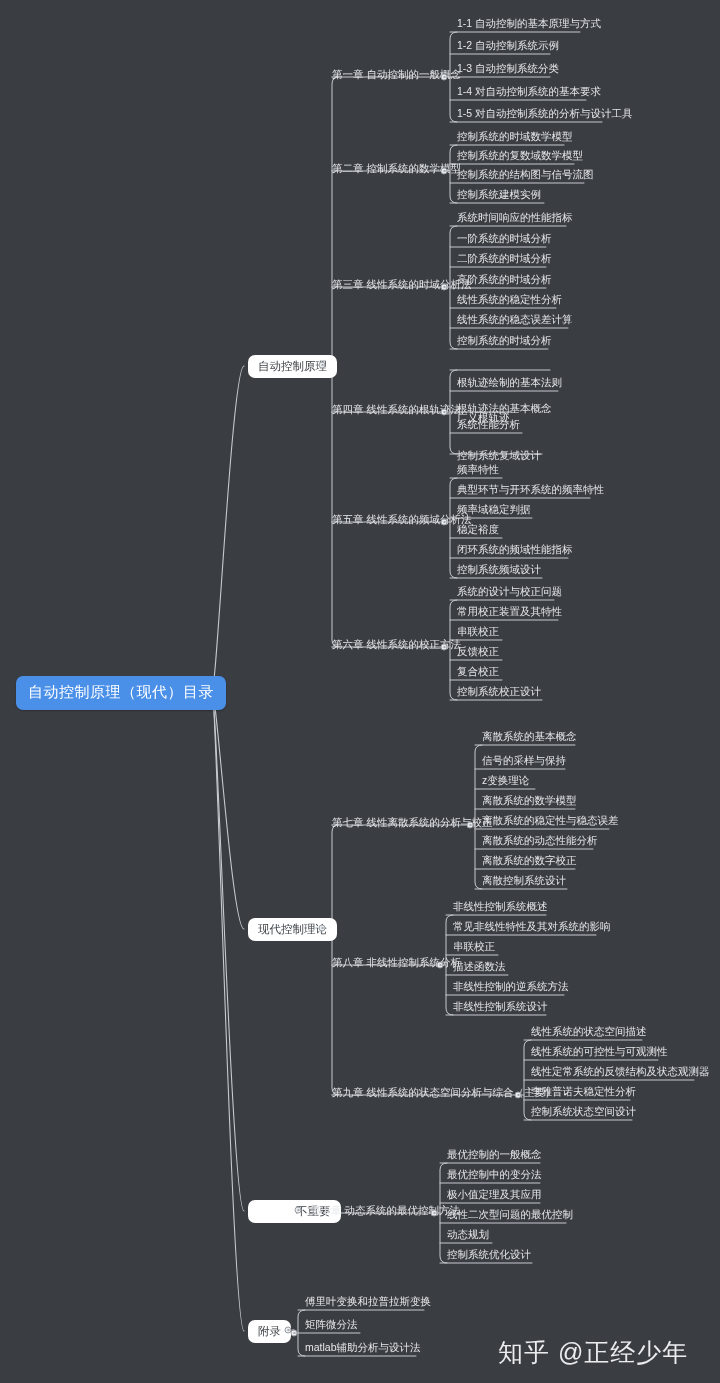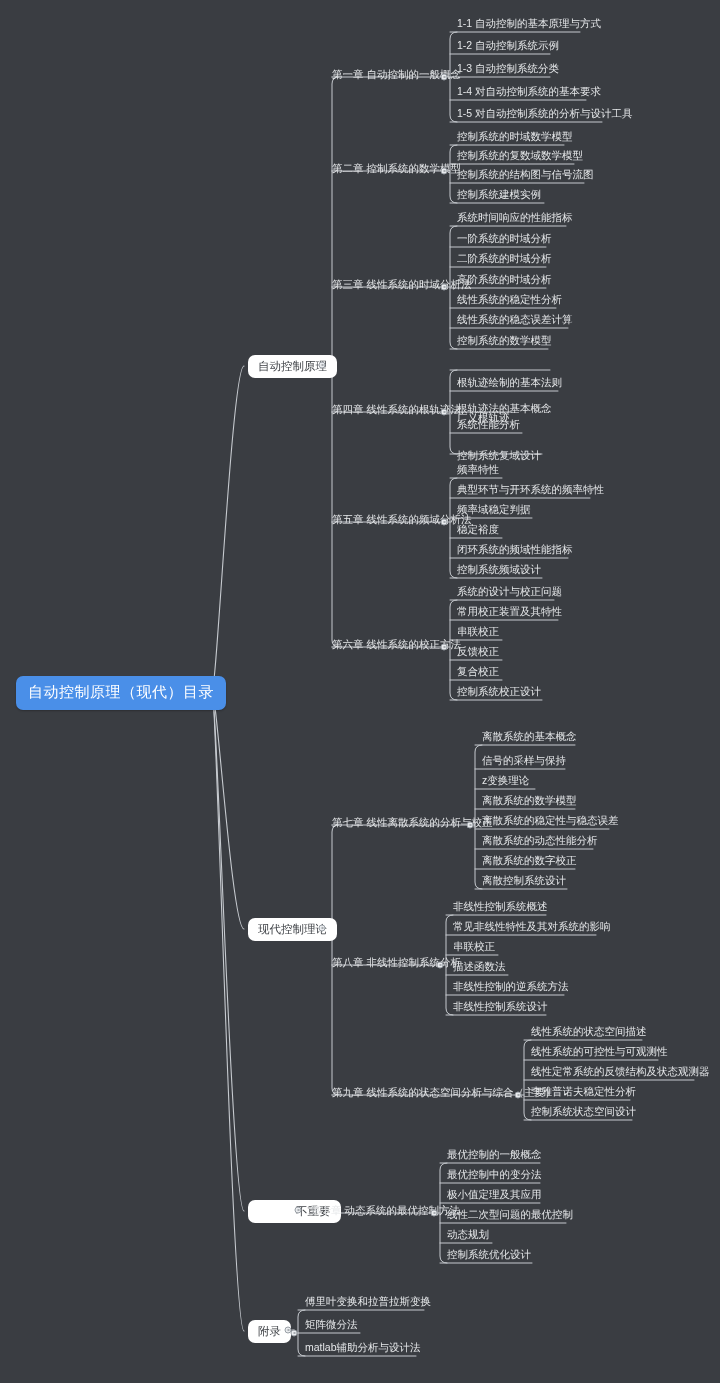--- a/index.html
+++ b/index.html
@@ -230,21 +230,21 @@
       <div class="ch-node" style="left: 332px; top: 284px;">第三章 线性系统的时域分析法</div>
       <div class="dot" style="left: 444px; top: 287px;">
         <i></i>
       </div>
       <div class="leaf-node" style="left: 454px; top: 227px; border-bottom-color: transparent;">系统时间响应的性能指标</div>
       <div class="leaf-node" style="left: 454px; top: 248px; border-bottom-color: transparent;">一阶系统的时域分析</div>
       <div class="leaf-node" style="left: 454px; top: 268px; border-bottom-color: transparent;">二阶系统的时域分析</div>
       <div class="leaf-node" style="left: 454px; top: 289px; border-bottom-color: transparent;">高阶系统的时域分析</div>
       <div class="leaf-node" style="left: 454px; top: 309px; border-bottom-color: transparent;">线性系统的稳定性分析</div>
       <div class="leaf-node" style="left: 454px; top: 329px; border-bottom-color: transparent;">线性系统的稳态误差计算</div>
-      <div class="leaf-node" style="left: 454px; top: 350px; border-bottom-color: transparent;">控制系统的数学模型</div>
+      <div class="leaf-node" style="left: 454px; top: 350px; border-bottom-color: transparent;">控制系统的时域分析</div>
       <div class="ch-node" style="left: 332px; top: 409px;">第四章 线性系统的根轨迹法</div>
       <div class="dot" style="left: 444px; top: 412px;">
         <i></i>
       </div>
       <div class="leaf-node" style="left: 454px; top: 371px; border-bottom-color: transparent; margin-top: 47px;">根轨迹法的基本概念</div>
       <div class="leaf-node" style="left: 454px; top: 392px; border-bottom-color: transparent;">根轨迹绘制的基本法则</div>
       <div class="leaf-node" style="left: 454px; top: 427px; border-bottom-color: transparent;">广义根轨迹</div>
       <div class="leaf-node" style="left: 454px; top: 434px; border-bottom-color: transparent;">系统性能分析</div>
       <div class="leaf-node" style="left: 454px; top: 465px; border-bottom-color: transparent;">控制系统复域设计</div>
       <div class="ch-node" style="left: 332px; top: 519px;">第五章 线性系统的频域分析法</div>
@@ -321,13 +321,14 @@
         <i></i>
       </div>
       <div class="dot" style="left: 294px; top: 1333px;">
         <i></i>
       </div>
       <div class="leaf-node" style="left: 302px; top: 1311px; border-bottom-color: transparent;">傅里叶变换和拉普拉斯变换</div>
       <div class="leaf-node" style="left: 302px; top: 1334px; border-bottom-color: transparent;">矩阵微分法</div>
       <div class="leaf-node" style="left: 302px; top: 1357px; border-bottom-color: transparent;">matlab辅助分析与设计法</div>
     </div>
 
+  <div class="watermark" style="left: 498px; top: 1336px;">知乎 @正经少年</div>
 </div>
 
 </body></html>

